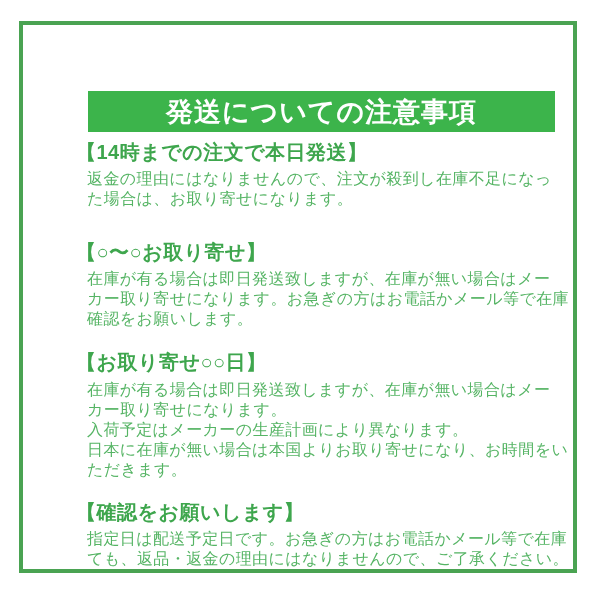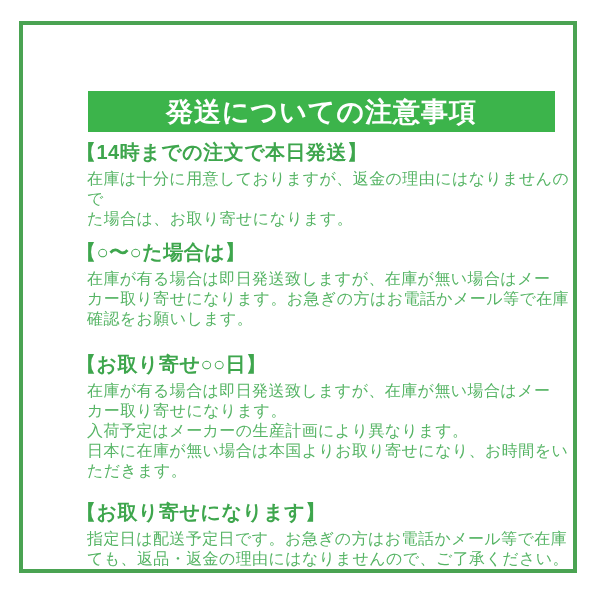--- a/index.html
+++ b/index.html
@@ -56,55 +56,55 @@
     color:var(--body_text);
     font-size:16px;
     line-height:20px;
     letter-spacing:0.4px;
     margin:4px 0 0 11px;
     white-space:pre-line;
     width:486px;
   }
   .sec.s1{top:114px;}
   .sec.s2{top:214px;}
-  .sec.s3{top:326px;}
+  .sec.s3{top:326px;font-family:Liberation Mono, monospace;}
   .sec.s4{top:474px;}
 </style>
 </head>
 <body>
 
 <div class="canvas">
   <div class="frame">
 
     <div class="banner">
       <span>発送についての注意事項</span>
     </div>
 
     <section class="sec s1">
       <h2>【14時までの注文で本日発送】</h2>
-      <p>在庫は十分に用意しておりますが、返金の理由にはなりませんので
+      <p>返金の理由にはなりませんので、注文が殺到し在庫不足になっ
 た場合は、お取り寄せになります。</p>
     </section>
 
     <section class="sec s2">
-      <h2>【○〜○た場合は】</h2>
+      <h2>【○〜○お取り寄せ】</h2>
       <p>在庫が有る場合は即日発送致しますが、在庫が無い場合はメー
 カー取り寄せになります。お急ぎの方はお電話かメール等で在庫
 確認をお願いします。</p>
     </section>
 
     <section class="sec s3">
       <h2>【お取り寄せ○○日】</h2>
       <p>在庫が有る場合は即日発送致しますが、在庫が無い場合はメー
 カー取り寄せになります。
 入荷予定はメーカーの生産計画により異なります。
 日本に在庫が無い場合は本国よりお取り寄せになり、お時間をい
 ただきます。</p>
     </section>
 
     <section class="sec s4">
-      <h2>【お取り寄せになります】</h2>
+      <h2>【確認をお願いします】</h2>
       <p>指定日は配送予定日です。お急ぎの方はお電話かメール等で在庫
 ても、返品・返金の理由にはなりませんので、ご了承ください。</p>
     </section>
 
   </div>
 </div>
 
 </body></html>

